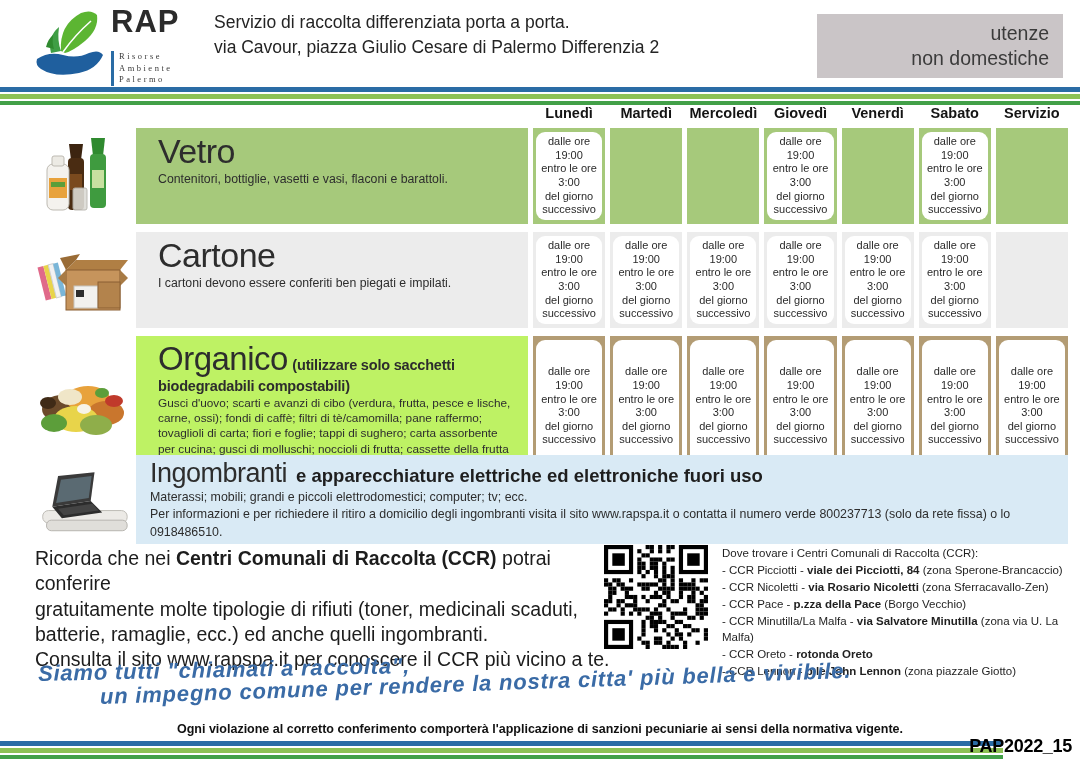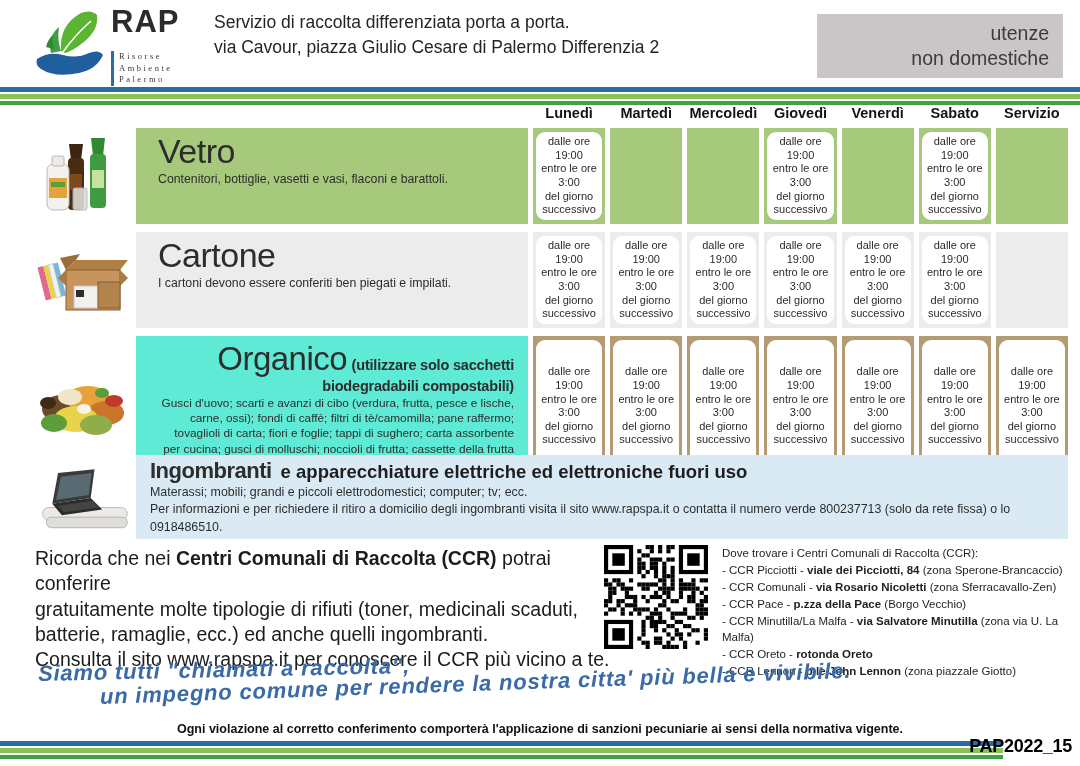--- a/index.html
+++ b/index.html
@@ -40,21 +40,21 @@
   .day-cell { position:relative; }
   .timebox {
     position:absolute; inset:4px 3px; background:#ffffff; border-radius:9px;
     display:flex; flex-direction:column; justify-content:center; text-align:center;
     font-size:11px; line-height:1.24; color:#2a2a2a;
   }
   
   .ingombranti-row { position:absolute; left:35px; top:455px; display:grid; grid-template-columns:96px auto; column-gap:5px; width:1033px; height:80px; }
   .ing-box { padding:3px 14px; }
   .ing-title-line { display:flex; align-items:baseline; gap:9px; }
-  .ing-title { font-size:22px; font-weight:700; color:#2d2d2d; letter-spacing:-0.5px; }
+  .ing-title { font-size:27px; font-weight:400; color:#2d2d2d; letter-spacing:-0.5px; }
   .ing-suffix { font-size:18.5px; font-weight:bold; color:#1e1e1e; }
   .ing-line { font-size:12.4px; color:#2d2d2d; line-height:1.4; }
   
   .ccr-note { position:absolute; left:35px; top:546px; width:575px; font-size:19.5px; line-height:1.3; color:#1c1c1c; }
   .ccr-note .b, .ccr-list .b { font-weight:bold; }
   .qr { position:absolute; left:604px; top:545px; width:104px; height:104px; }
   .ccr-list { position:absolute; left:722px; top:545px; width:350px; font-size:11.5px; line-height:1.47; color:#1f1f1f; }
   
   .slogan { position:absolute; font-style:italic; font-weight:bold; font-size:22px; letter-spacing:0.8px; white-space:nowrap; }
   .slogan.l1 { left:38px; top:657px; transform:rotate(-1.2deg); }
@@ -267,21 +267,21 @@
           <ellipse cx="40" cy="56" rx="22" ry="13" fill="#e8d44a"></ellipse>
           <ellipse cx="18" cy="60" rx="13" ry="9" fill="#5c9e3a"></ellipse>
           <ellipse cx="60" cy="62" rx="16" ry="10" fill="#8fae4a"></ellipse>
           <ellipse cx="34" cy="34" rx="12" ry="8" fill="#f0e6c8"></ellipse>
           <ellipse cx="78" cy="38" rx="9" ry="6" fill="#c03a2b"></ellipse>
           <ellipse cx="12" cy="40" rx="8" ry="6" fill="#3f2a16"></ellipse>
           <ellipse cx="48" cy="46" rx="7" ry="5" fill="#f7f3e8"></ellipse>
           <ellipse cx="66" cy="30" rx="7" ry="5" fill="#5c9e3a"></ellipse>
         </svg>
       </div>
-      <div class="desc-cell" style="background: #5eead4; text-align: right;">
+      <div class="desc-cell" style="background: #bef264;">
         <span class="row-title" style="font-size:33px;">Organico</span>
         <span class="row-title-suffix">(utilizzare solo sacchetti biodegradabili compostabili)</span>
         <div class="row-desc" style="font-size:11.8px; line-height:1.3;">Gusci d'uovo; scarti e avanzi di cibo (verdura, frutta, pesce e lische, carne, ossi); fondi di caffè; filtri di tè/camomilla; pane raffermo; tovaglioli di carta; fiori e foglie; tappi di sughero; carta assorbente per cucina; gusci di molluschi; noccioli di frutta; cassette della frutta in legno (spezzettate); cartoni della pizza con residui di cibo.</div>
       </div>
     <div class="day-cell" style="background: rgb(179, 156, 116);">
           <div class="timebox">
             <div>dalle ore</div>
             <div>19:00</div>
             <div>entro le ore</div>
             <div>3:00</div>
@@ -596,21 +596,21 @@
       <rect x="80" y="8" width="12" height="12" fill="#000"></rect>
       <rect x="0" y="72" width="28" height="28" fill="#000"></rect>
       <rect x="4" y="76" width="20" height="20" fill="#fff"></rect>
       <rect x="8" y="80" width="12" height="12" fill="#000"></rect>
     </svg>
 
   <div class="ccr-list">
     <div>Dove trovare i Centri Comunali di Raccolta (CCR):</div>
     <div id="ccr-lines">
         <div><span>- CCR Picciotti - </span><span class="b">viale dei Picciotti, 84</span><span> (zona Sperone-Brancaccio)</span></div>
-        <div><span>- CCR Comunali - </span><span class="b">via Rosario Nicoletti</span><span> (zona Sferracavallo-Zen)</span></div>
+        <div><span>- CCR Nicoletti - </span><span class="b">via Rosario Nicoletti</span><span> (zona Sferracavallo-Zen)</span></div>
         <div><span>- CCR Pace - </span><span class="b">p.zza della Pace</span><span> (Borgo Vecchio)</span></div>
         <div><span>- CCR Minutilla/La Malfa - </span><span class="b">via Salvatore Minutilla</span><span> (zona via U. La Malfa)</span></div>
         <div><span>- CCR Oreto - </span><span class="b">rotonda Oreto</span></div>
         <div><span>- CCR Lennon - </span><span class="b">p.le John Lennon</span><span> (zona piazzale Giotto)</span></div>
       </div>
   </div>
 
   <div class="slogan l1" style="color: rgb(58, 107, 166);">Siamo tutti "chiamati a raccolta",</div>
   <div class="slogan l2" style="color: rgb(58, 107, 166);">un impegno comune per rendere la nostra citta' più bella e vivibile.</div>
 

